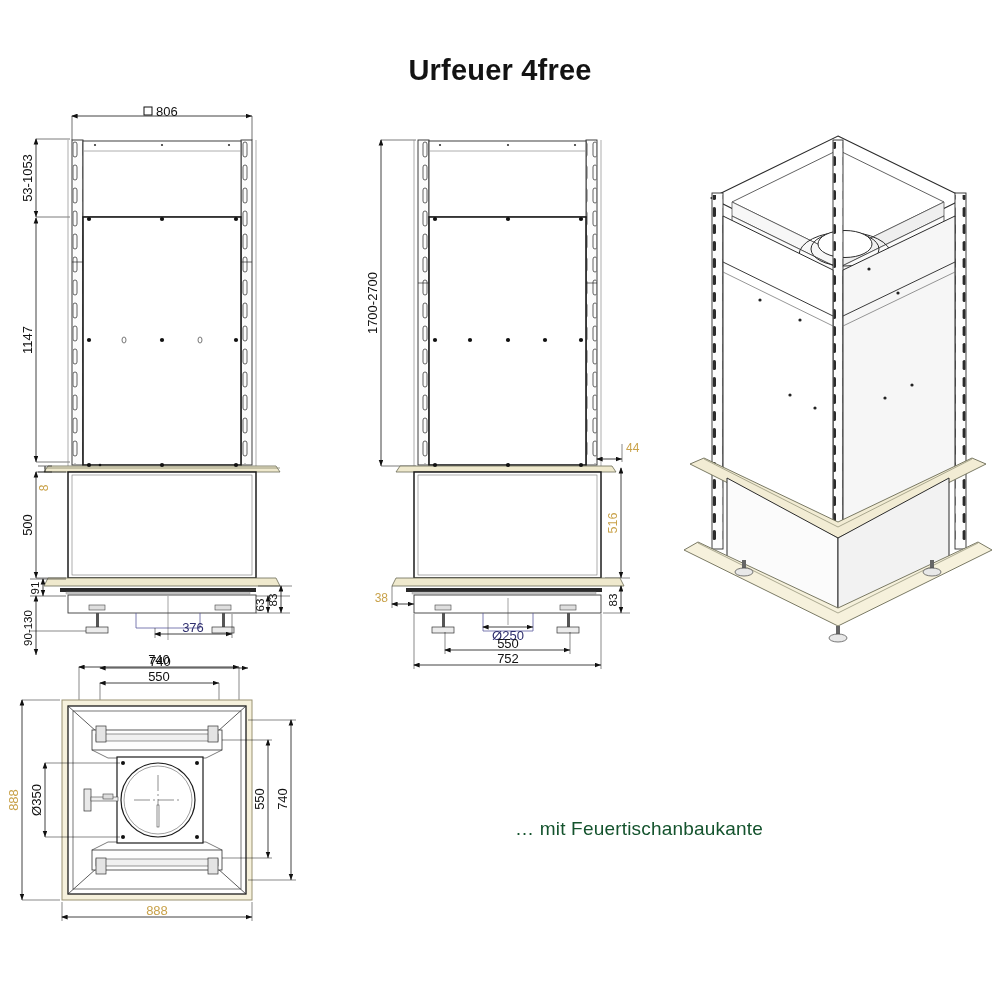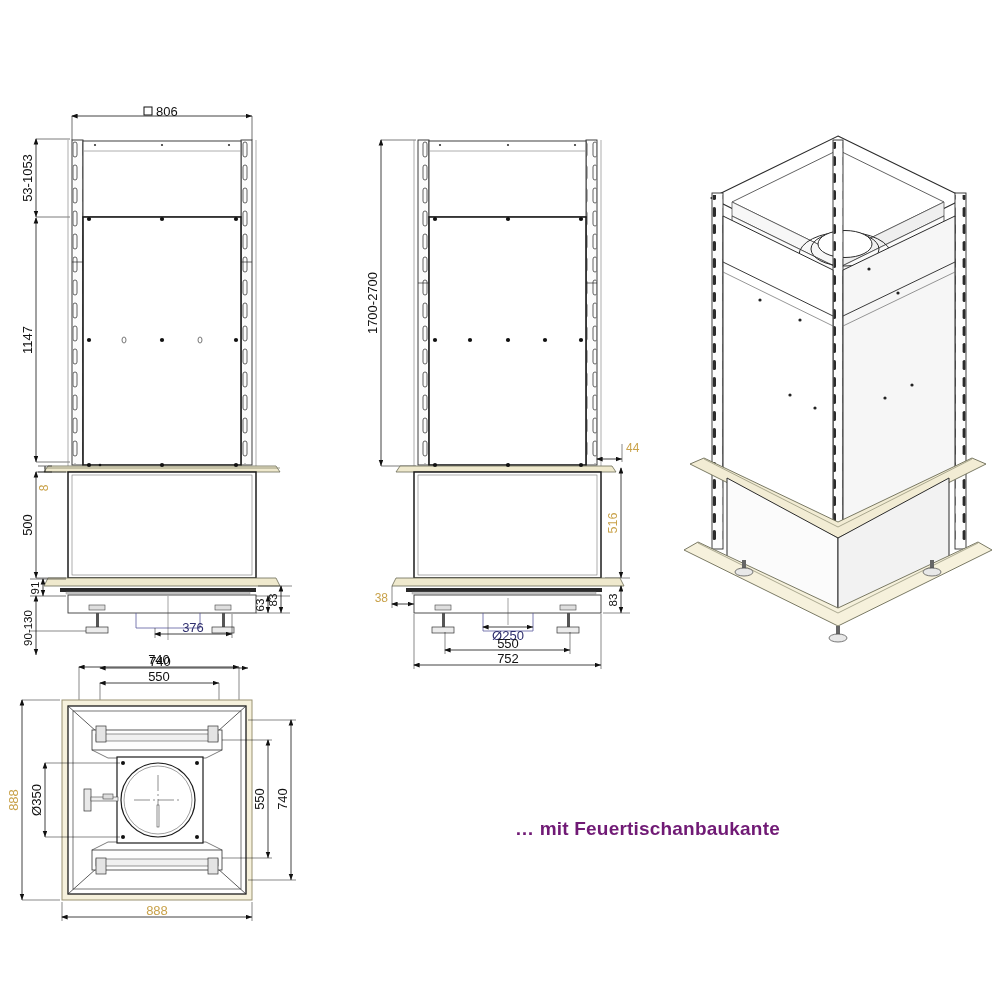--- a/index.html
+++ b/index.html
@@ -3,27 +3,28 @@
 <meta charset="utf-8">
 <style>
   html,body{margin:0;padding:0;background:#ffffff;}
   body{width:1000px;height:1000px;overflow:hidden;
        font-family:"Liberation Sans","DejaVu Sans",sans-serif;}
   #stage{position:relative;width:1000px;height:1000px;background:#fff;}
   svg{display:block;}
   .ttl{position:absolute;left:0;top:54px;width:1000px;text-align:center;
        font-size:29px;font-weight:bold;color:#131313;letter-spacing:.2px;}
   .cap{position:absolute;left:515px;top:818px;
-       font-size:19px;font-weight:bold;color:#701a75;letter-spacing:.2px;}
+       font-size:19px;font-weight:normal;color:#14532d;letter-spacing:.2px;}
 </style>
 </head>
 <body>
 
 <div id="stage">
 
+  <div class="ttl">Urfeuer 4free</div>
   <div class="cap">… mit Feuertischanbaukante</div>
 
   <svg width="1000" height="1000" viewBox="0 0 1000 1000">
 
     <defs>
       <marker id="ar" markerWidth="9" markerHeight="9" refX="8" refY="3" orient="auto" markerUnits="strokeWidth">
         <path d="M0,0 L8,3 L0,6 z" fill="#111"></path>
       </marker>
       <marker id="arS" markerWidth="9" markerHeight="9" refX="1" refY="3" orient="auto" markerUnits="strokeWidth">
         <path d="M8,0 L0,3 L8,6 z" fill="#111"></path>

